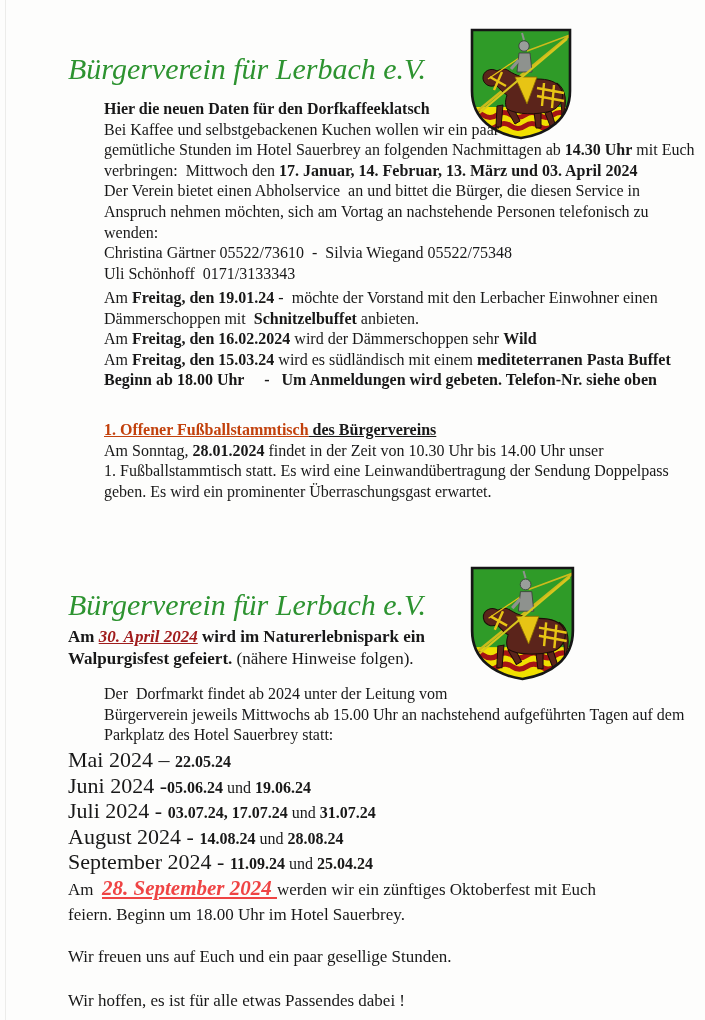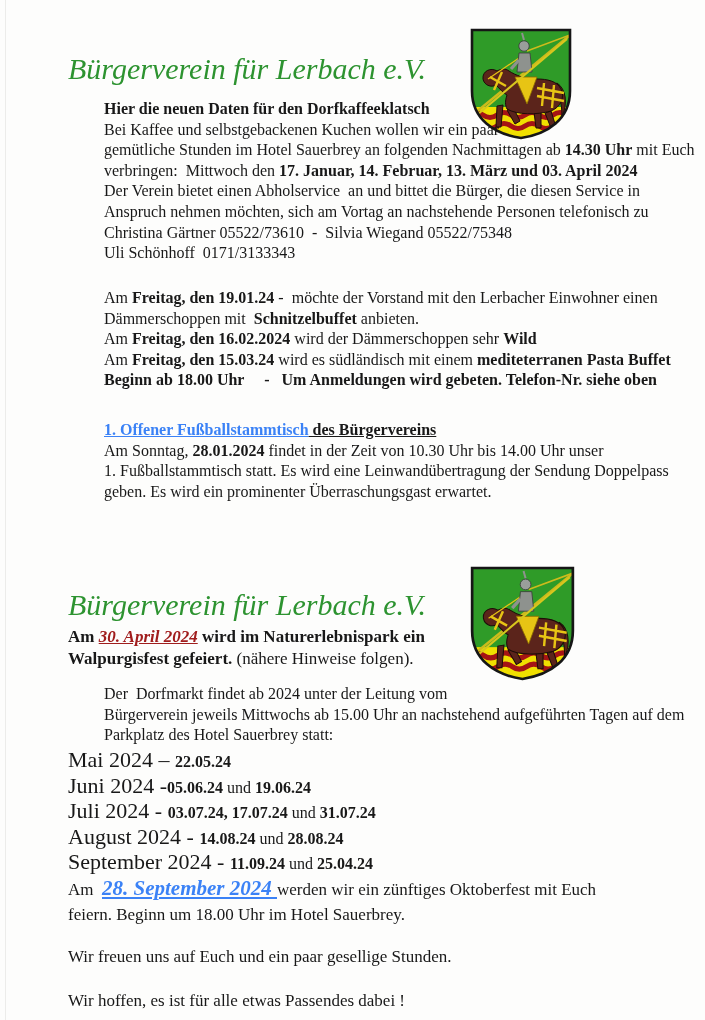--- a/index.html
+++ b/index.html
@@ -23,24 +23,24 @@
     white-space:pre;
   }
   .line{white-space:pre;}
   .body-text{font-size:16px;line-height:20.6px;margin-left:36px;}
   .fs17{font-size:17px;line-height:22px;}
   .bold-par .line{font-weight:700;}
   .months{font-size:16px;line-height:23.6px;}
   .okt{font-size:17px;line-height:24.5px;}
   .b{font-weight:700;}
   .n{font-weight:400;}
-  .redu{color:#3b82f6;font-weight:700;text-decoration:underline;}
+  .redu{color:#c2410c;font-weight:700;text-decoration:underline;}
   .blku{font-weight:700;text-decoration:underline;}
   .redi{color:#a01d1d;font-weight:700;font-style:italic;text-decoration:underline;}
-  .redibig{color:#3b82f6;font-weight:700;font-style:italic;text-decoration:underline;font-size:21px;}
+  .redibig{color:#ef4444;font-weight:700;font-style:italic;text-decoration:underline;font-size:21px;}
   .mon{font-size:22px;}
   .dt{font-weight:700;}
   .crest{line-height:0;}
 </style>
 </head>
 <body>
 
 <div class="page">
 
   <div class="edge-line"></div>
@@ -90,20 +90,21 @@
     </svg>
   </div>
 
   <div class="abs body-text" style="top:99px">
       <div class="line"><span class="b">Hier die neuen Daten für den Dorfkaffeeklatsch</span></div>
       <div class="line"><span>Bei Kaffee und selbstgebackenen Kuchen wollen wir ein paar</span></div>
       <div class="line"><span>gemütliche Stunden im Hotel Sauerbrey an folgenden Nachmittagen ab </span><span class="b">14.30 Uhr</span><span> mit Euch</span></div>
       <div class="line"><span>verbringen:  Mittwoch den </span><span class="b">17. Januar, 14. Februar, 13. März und 03. April 2024</span></div>
       <div class="line"><span>Der Verein bietet einen Abholservice  an und bittet die Bürger, die diesen Service in</span></div>
       <div class="line"><span>Anspruch nehmen möchten, sich am Vortag an nachstehende Personen telefonisch zu</span></div>
+      <div class="line"><span>wenden:</span></div>
       <div class="line"><span>Christina Gärtner 05522/73610  -  Silvia Wiegand 05522/75348</span></div>
       <div class="line"><span>Uli Schönhoff  0171/3133343</span></div>
     </div>
   <div class="abs body-text" style="top:288px">
       <div class="line"><span>Am </span><span class="b">Freitag, den 19.01.24</span><span> -  möchte der Vorstand mit den Lerbacher Einwohner einen</span></div>
       <div class="line"><span>Dämmerschoppen mit  </span><span class="b">Schnitzelbuffet</span><span> anbieten.</span></div>
       <div class="line"><span>Am </span><span class="b">Freitag, den 16.02.2024</span><span> wird der Dämmerschoppen sehr </span><span class="b">Wild</span></div>
       <div class="line"><span>Am </span><span class="b">Freitag, den 15.03.24</span><span> wird es südländisch mit einem </span><span class="b">mediteterranen Pasta Buffet</span></div>
       <div class="line"><span class="b">Beginn ab 18.00 Uhr     -   Um Anmeldungen wird gebeten. Telefon-Nr. siehe oben</span></div>
     </div>

